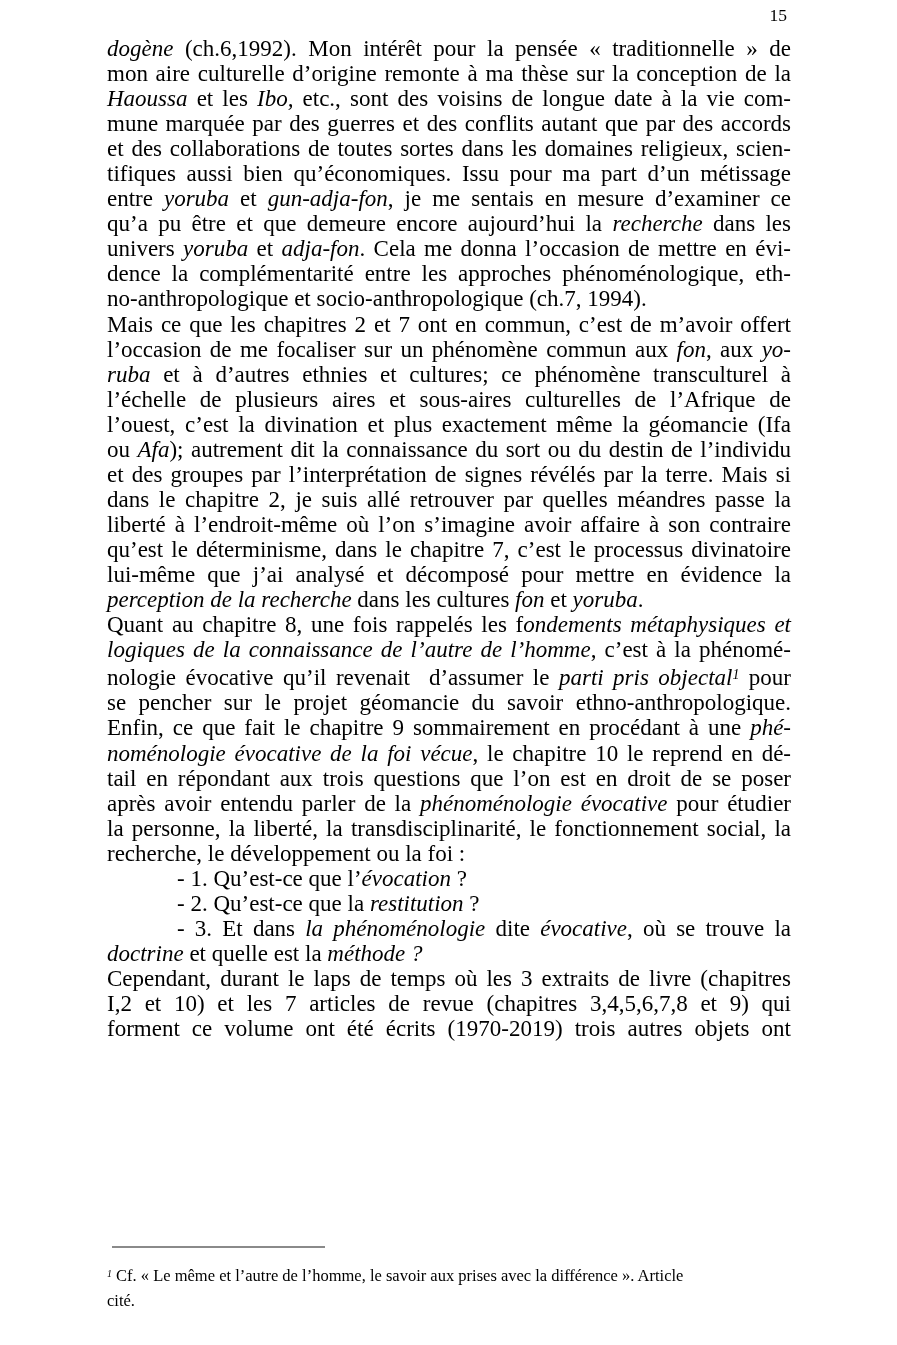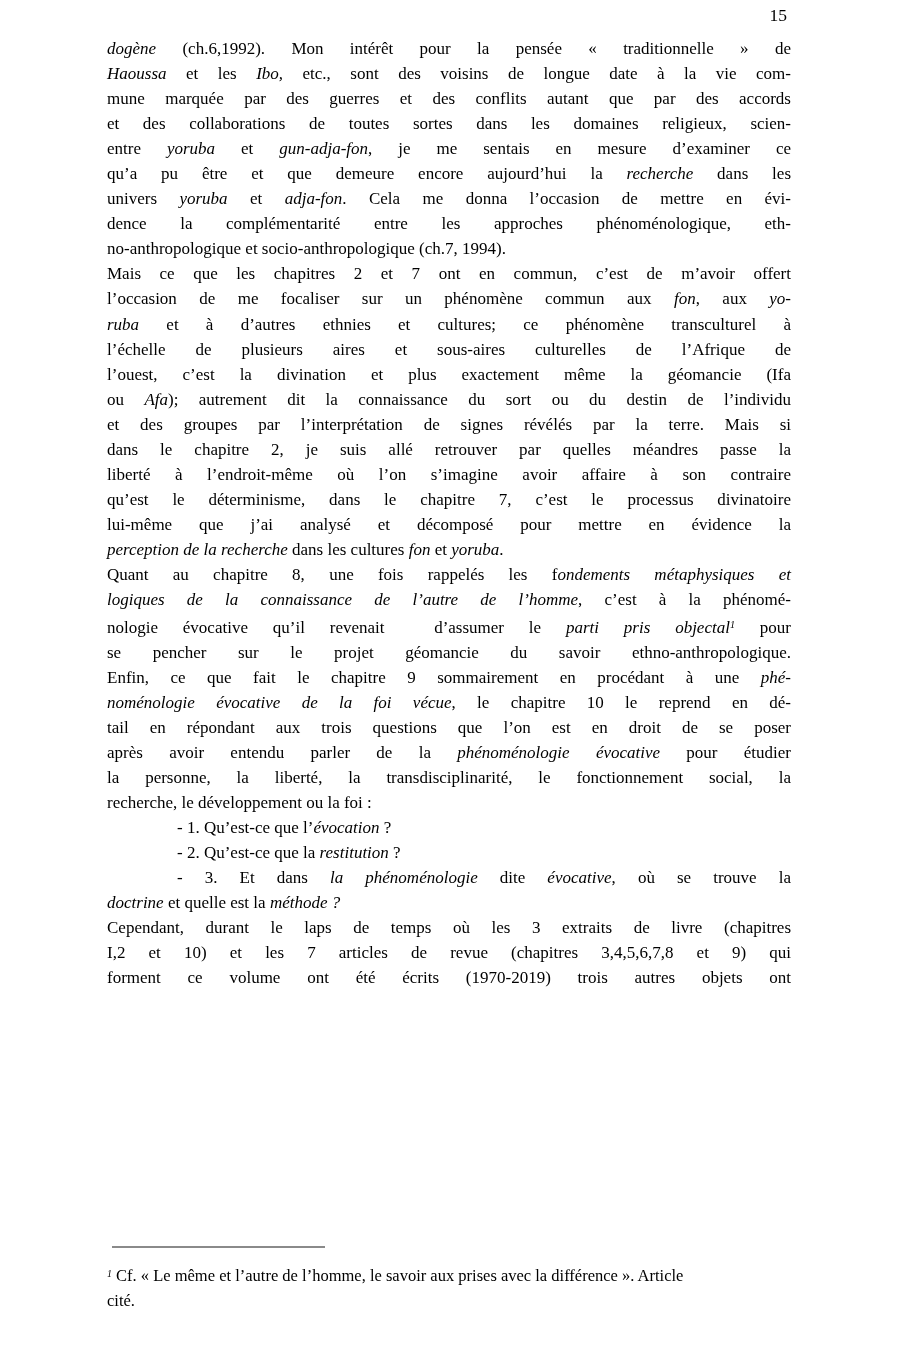--- a/index.html
+++ b/index.html
@@ -17,21 +17,21 @@
     position: absolute;
     top: 5px; right: 110px;
     font-size: 17.5px;
     line-height: 20px;
   }
 
   .body-text {
     position: absolute;
     left: 107px; top: 36px;
     width: 684px;
-    font-size: 17px;
+    font-size: 23px;
     line-height: 25.05px;
   }
   .line {
     text-align: justify;
     text-align-last: justify;
     white-space: normal;
   }
   .line.left { text-align-last: left; }
   .line.ind { padding-left: 70px; }
   .it { font-style: italic; }
@@ -57,23 +57,25 @@
   .footnote-text .line { text-align: center; text-align-last: left; }
 </style>
 </head>
 <body>
 
 <div class="page">
   <div class="page-number">15</div>
 
   <div class="body-text" id="body-text">
       <div class="line"><span class="it">dogène</span><span> (ch.6,1992). Mon intérêt pour la pensée « traditionnelle » de</span></div>
+      <div class="line"><span>mon aire culturelle d’origine remonte à ma thèse sur la conception de la</span></div>
       <div class="line"><span class="it">Haoussa</span><span> et les </span><span class="it">Ibo,</span><span> etc., sont des voisins de longue date à la vie com-</span></div>
       <div class="line"><span>mune marquée par des guerres et des conflits autant que par des accords</span></div>
       <div class="line"><span>et des collaborations de toutes sortes dans les domaines religieux, scien-</span></div>
+      <div class="line"><span>tifiques aussi bien qu’économiques. Issu pour ma part d’un métissage</span></div>
       <div class="line"><span>entre </span><span class="it">yoruba</span><span> et </span><span class="it">gun-adja-fon</span><span>, je me sentais en mesure d’examiner ce</span></div>
       <div class="line"><span>qu’a pu être et que demeure encore aujourd’hui la </span><span class="it">recherche</span><span> dans les</span></div>
       <div class="line"><span>univers </span><span class="it">yoruba</span><span> et </span><span class="it">adja-fon</span><span>. Cela me donna l’occasion de mettre en évi-</span></div>
       <div class="line"><span>dence la complémentarité entre les approches phénoménologique, eth-</span></div>
       <div class="line left"><span>no-anthropologique et socio-anthropologique (ch.7, 1994).</span></div>
       <div class="line"><span>Mais ce que les chapitres 2 et 7 ont en commun, c’est de m’avoir offert</span></div>
       <div class="line"><span>l’occasion de me focaliser sur un phénomène commun aux </span><span class="it">fon</span><span>, aux </span><span class="it">yo-</span></div>
       <div class="line"><span class="it">ruba</span><span> et à d’autres ethnies et cultures; ce phénomène transculturel à</span></div>
       <div class="line"><span>l’échelle de plusieurs aires et sous-aires culturelles de l’Afrique de</span></div>
       <div class="line"><span>l’ouest, c’est la divination et plus exactement même la géomancie (Ifa</span></div>

